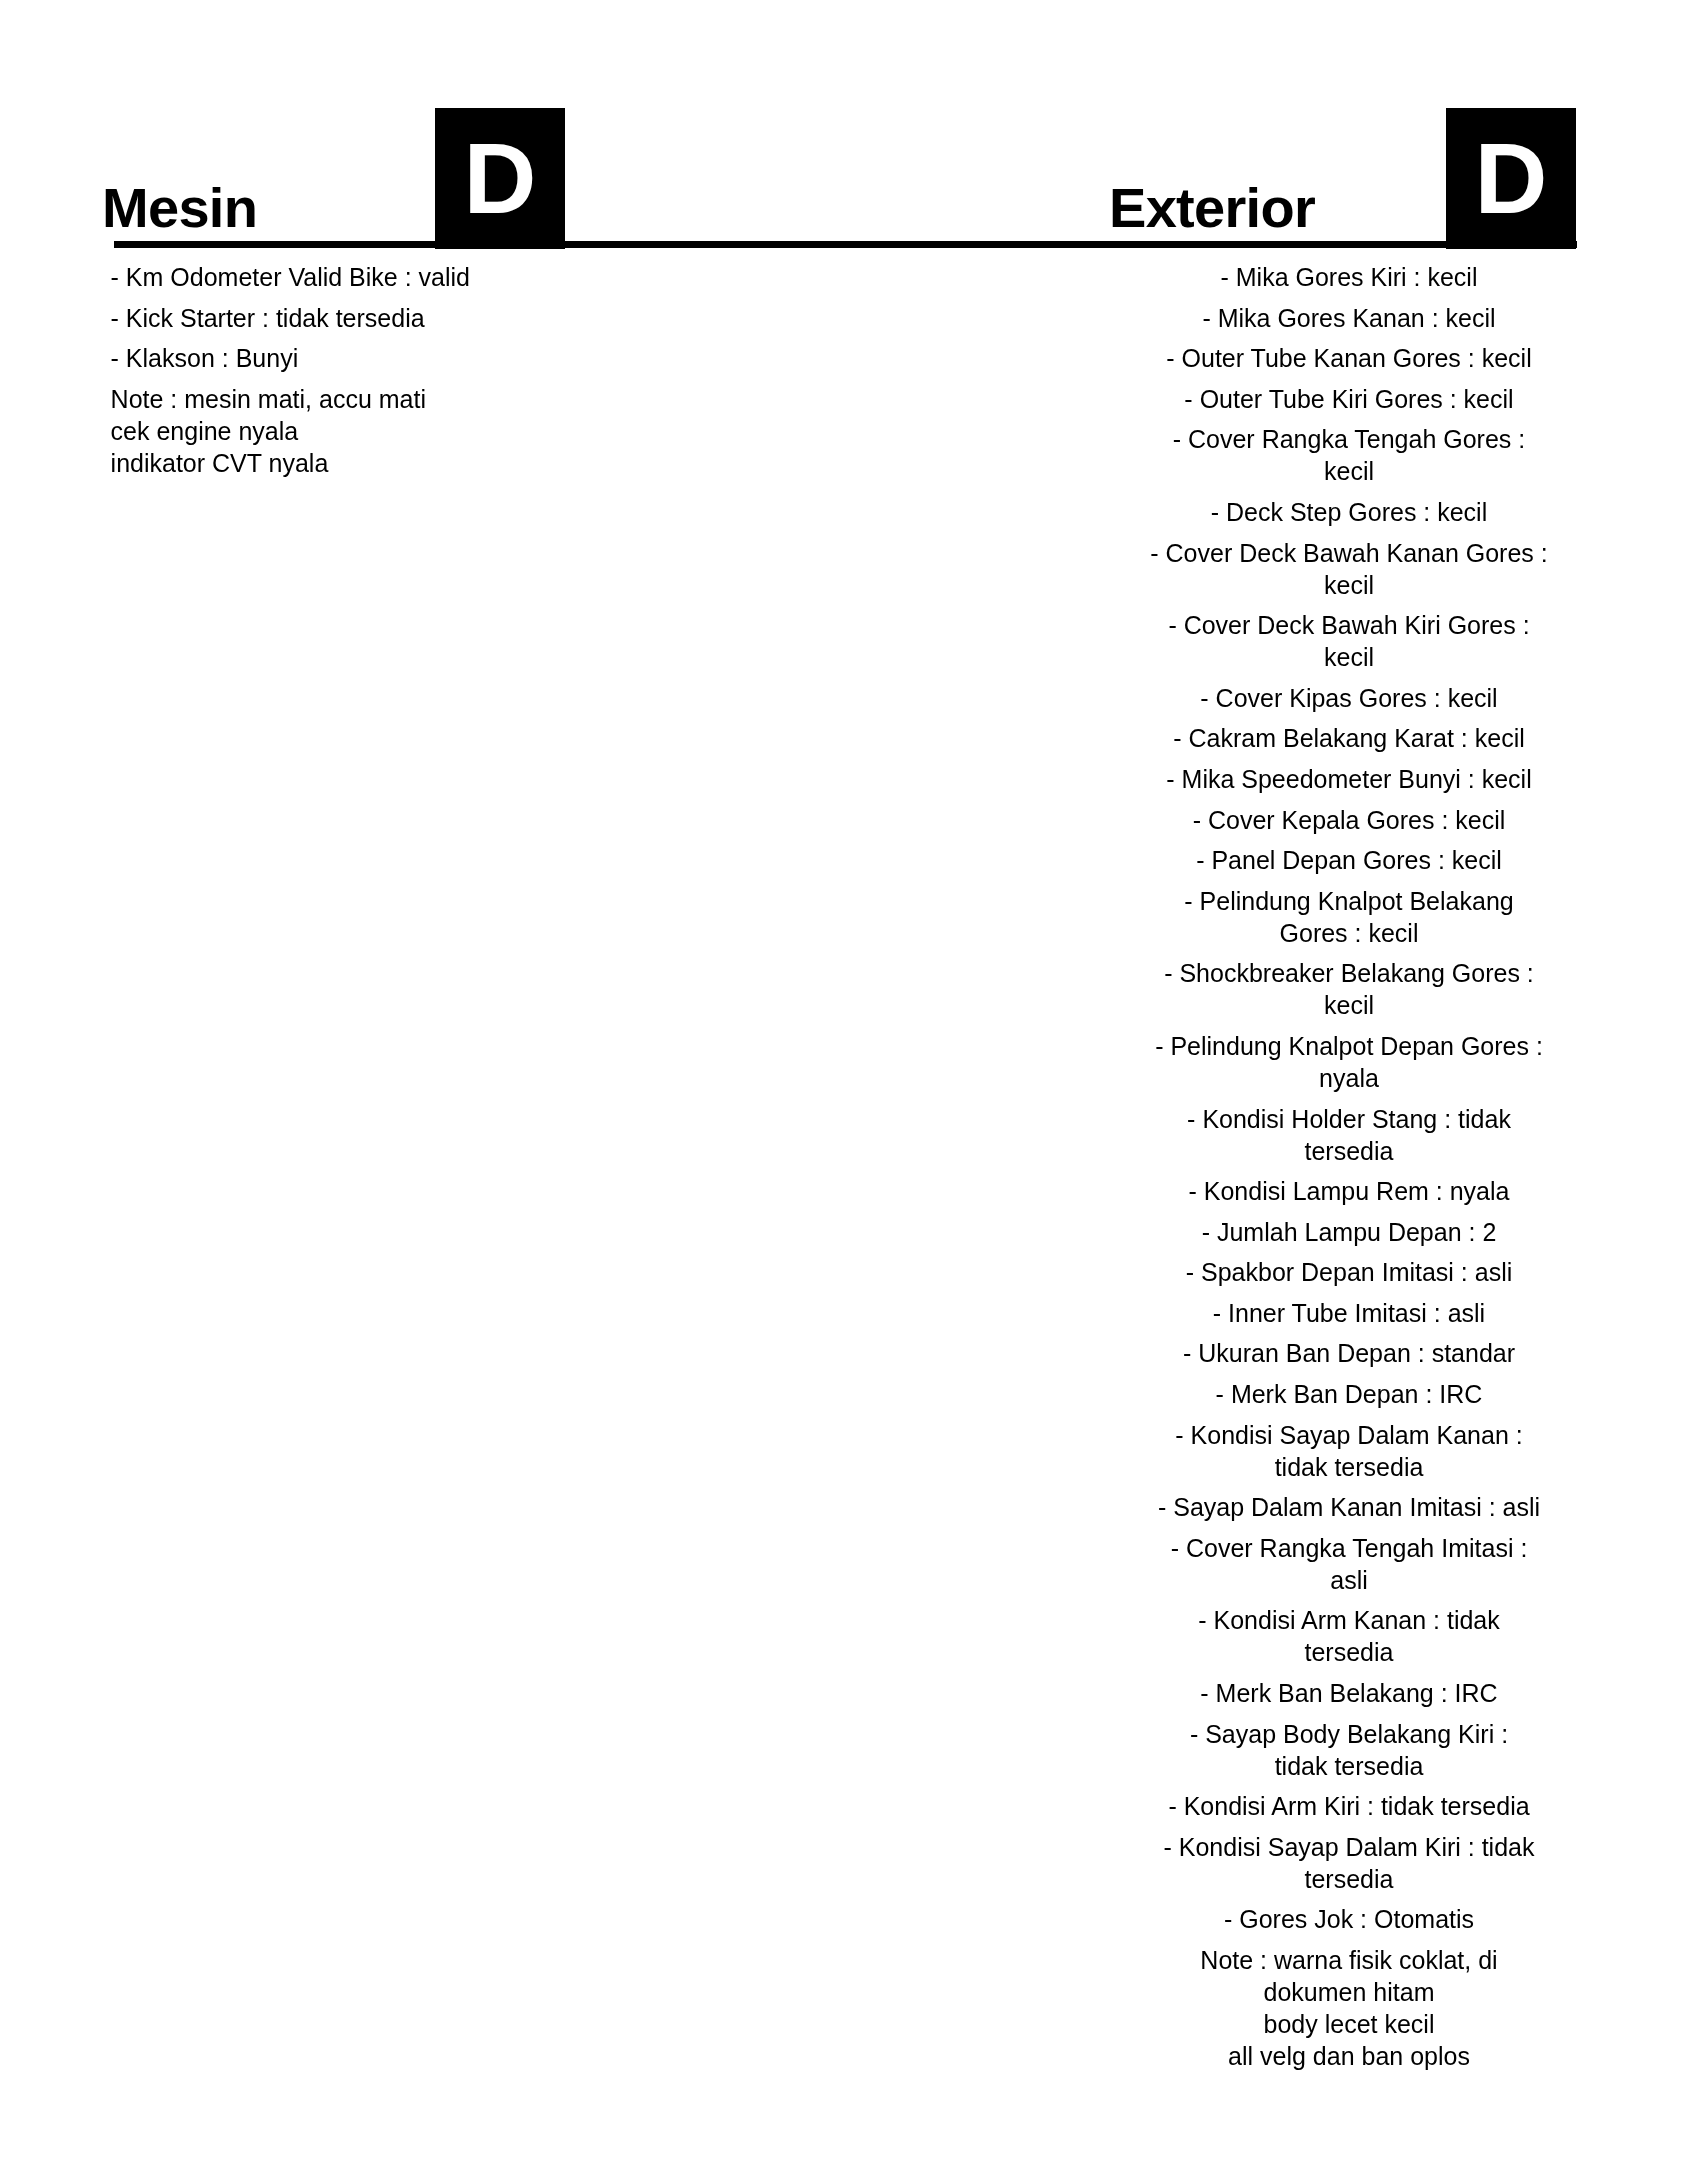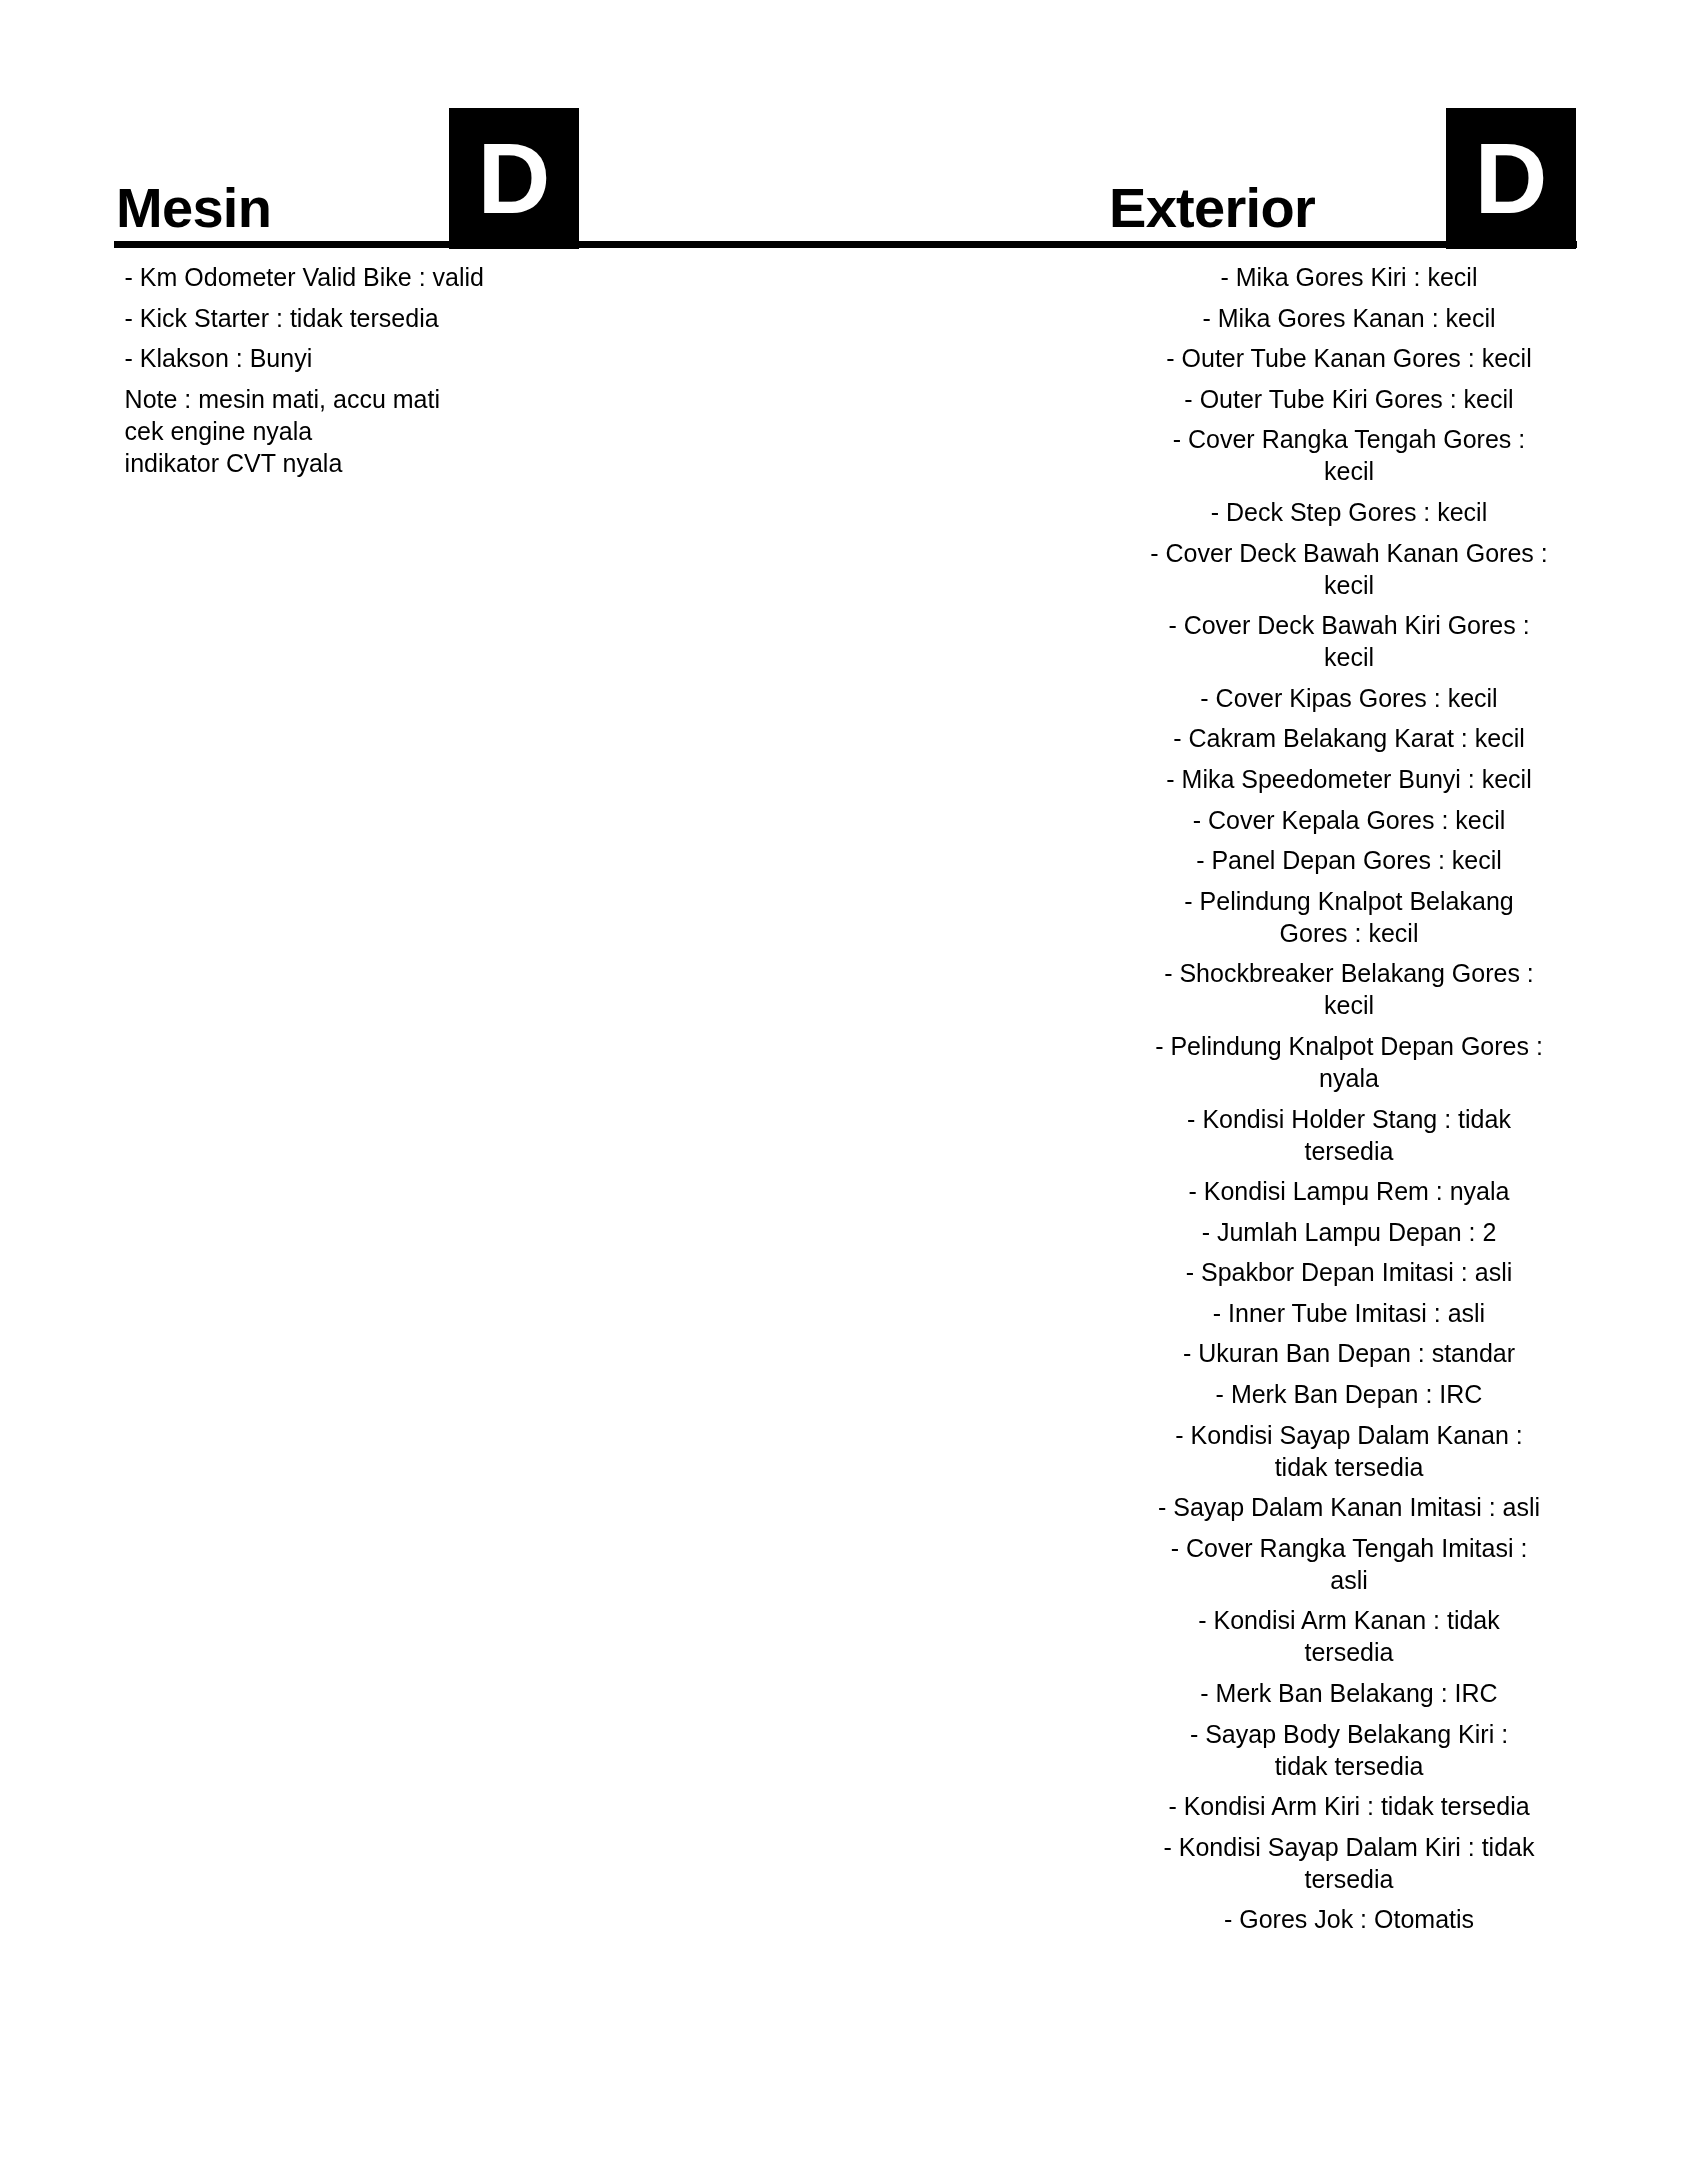--- a/index.html
+++ b/index.html
@@ -14,21 +14,21 @@
   }
   .rule {
     position: absolute;
     left: 114px;
     top: 241px;
     width: 1463px;
     height: 7.3px;
     background: #000000;
   }
   .col { position: absolute; top: 103px; }
-  .col-left  { left: 116px;  width: 668px; }
+  .col-left  { left: 102px;  width: 668px; }
   .col-right { left: 1109px; width: 470px; }
   .header { position: relative; height: 146px; }
   .section-title {
     position: absolute;
     left: 0;
     bottom: 13.2px;
     margin: 0;
     font-size: 56px;
     font-weight: 700;
     letter-spacing: -0.7px;
@@ -132,17 +132,21 @@
 asli</div>
         <div class="item">- Kondisi Arm Kanan : tidak
 tersedia</div>
         <div class="item">- Merk Ban Belakang : IRC</div>
         <div class="item">- Sayap Body Belakang Kiri :
 tidak tersedia</div>
         <div class="item">- Kondisi Arm Kiri : tidak tersedia</div>
         <div class="item">- Kondisi Sayap Dalam Kiri : tidak
 tersedia</div>
         <div class="item">- Gores Jok : Otomatis</div>
+        <div class="note">Note : warna fisik coklat, di
+dokumen hitam
+body lecet kecil
+all velg dan ban oplos</div>
       </div>
   </section>
 
 </div>
 
 
 </body></html>

